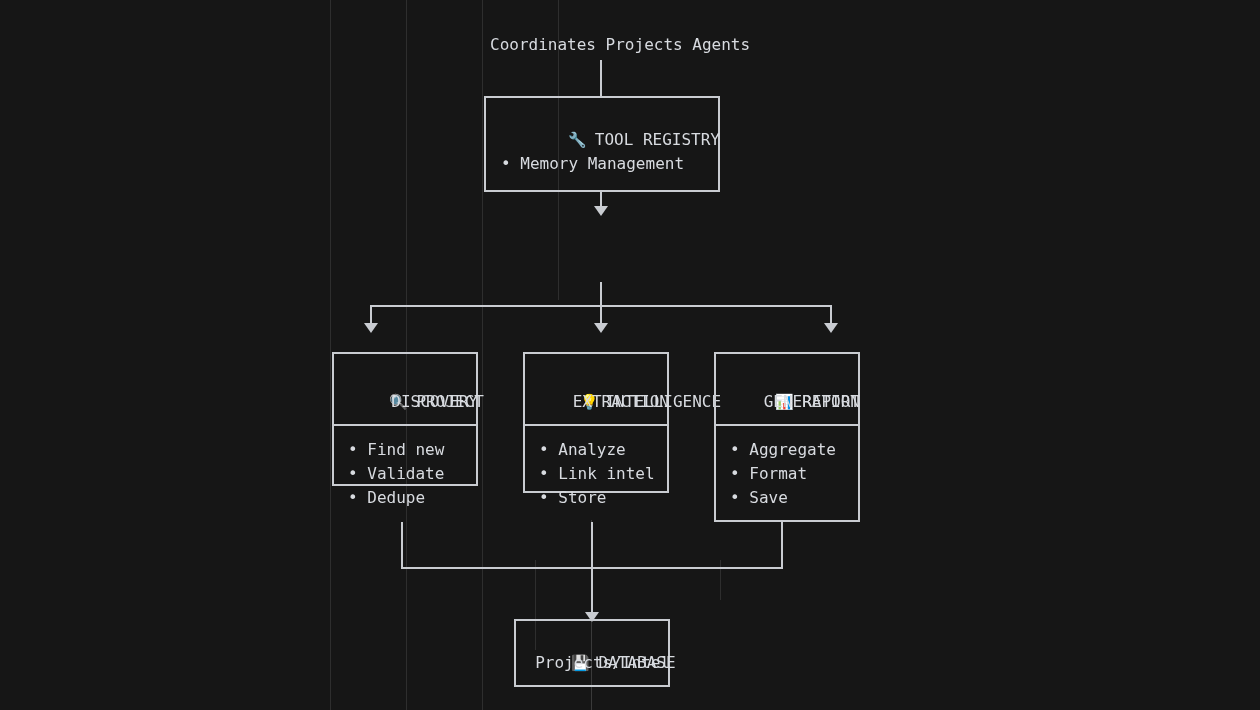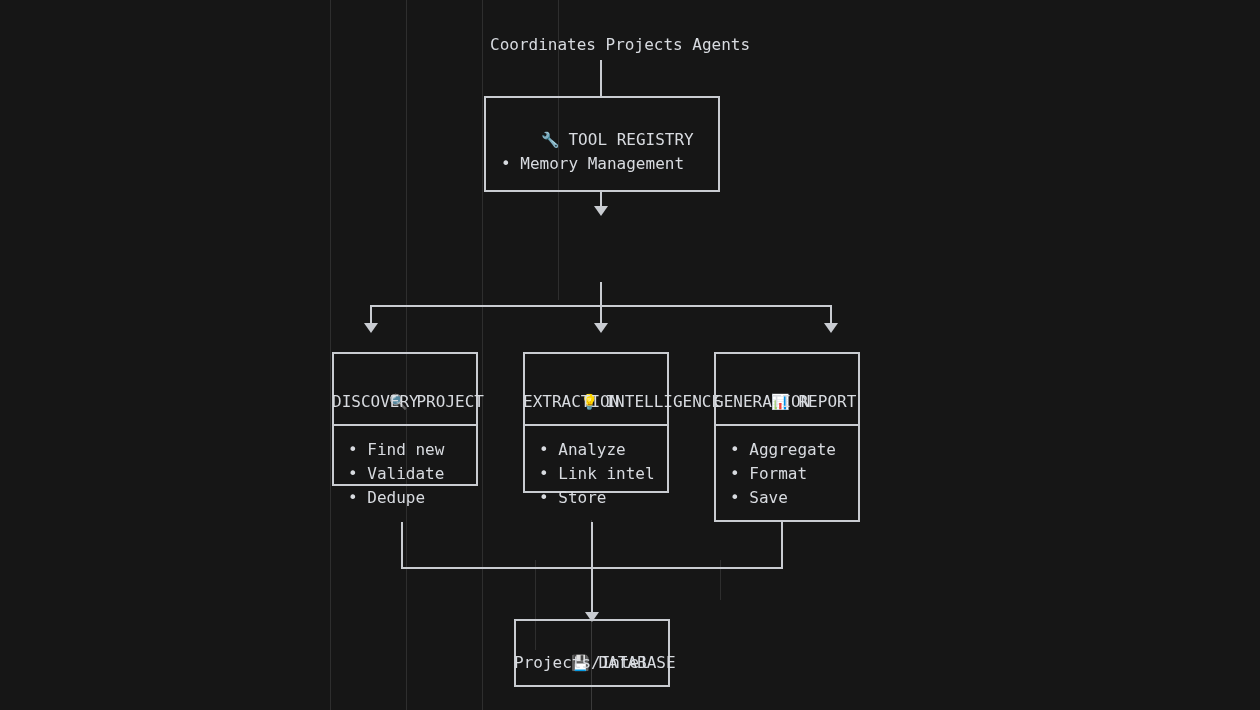--- a/index.html
+++ b/index.html
@@ -82,21 +82,21 @@
     position: absolute;
     height: 2px;
     background: #c9ccd1;
     left: 0;
     right: 0;
   }
 
   .row {
     position: absolute;
     white-space: pre;
-    text-align: left;
+    text-align: right;
     width: 100%;
   }
   .row-left {
     position: absolute;
     white-space: pre;
   }
   .ico {
     font-family: "DejaVu Sans", sans-serif;
     font-size: 15px;
   }

